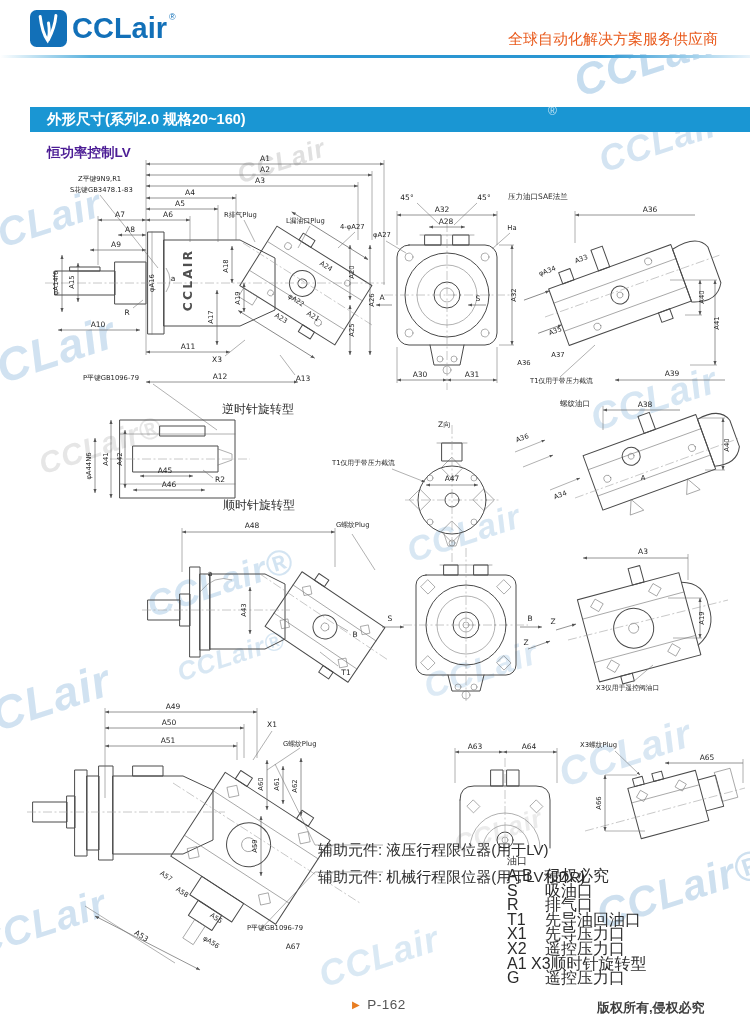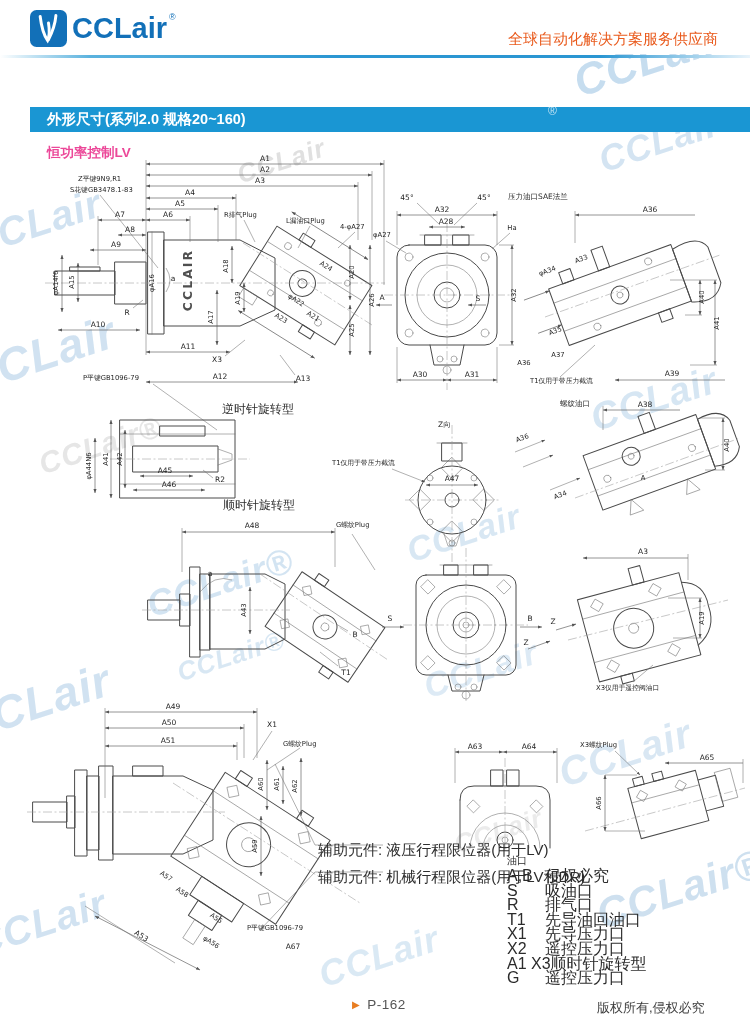--- a/index.html
+++ b/index.html
@@ -9,34 +9,34 @@
 .logo{position:absolute;left:30px;top:10px;display:flex;align-items:flex-start}
 .logo-mark{width:37px;height:37px;display:block}
 .logo-text{font-size:29px;font-weight:bold;color:#1270b8;margin-left:5px;line-height:37px}
 .logo-reg{font-size:9px;color:#1270b8;margin-left:2px;margin-top:2px}
 .tagline{position:absolute;right:32px;top:30px;font-size:15px;font-weight:normal;color:#e95a1c}
 .hrule{position:absolute;left:0;top:55px;width:750px;height:3px;z-index:2;
   background:linear-gradient(90deg,#ffffff,#5ab2de 12%,#2a96d2 45%,#2a96d2 80%,#e9f4fb)}
 .titlebar{position:absolute;left:30px;top:107px;width:720px;height:25px;background:#1a96d3;
   color:#fff;font-size:14.5px;font-weight:bold;line-height:25px;padding-left:17px;
   box-sizing:border-box;z-index:2}
-.subtitle{position:absolute;left:47px;top:144px;font-size:13.5px;font-weight:bold;color:#ec4899;z-index:3}
+.subtitle{position:absolute;left:47px;top:144px;font-size:13.5px;font-weight:bold;color:#4c1d95;z-index:3}
 .wm{position:absolute;font-weight:bold;font-style:italic;transform:rotate(-18deg);
   transform-origin:left center;white-space:nowrap;z-index:0;letter-spacing:1px;pointer-events:none}
 .wm-reg{position:absolute;z-index:3;color:rgba(255,255,255,.75);font-size:12px;pointer-events:none}
 .cap{position:absolute;font-size:12px;color:#2e2e2e;z-index:3;white-space:nowrap}
 .aux{position:absolute;font-size:15px;color:#2e2e2e;z-index:3;white-space:nowrap}
 .legend{position:absolute;left:507px;top:853px;z-index:3;color:#2b2b2b}
 .lg-title{font-size:10px;line-height:16px}
 .lg-row{display:flex;font-size:16px;line-height:14.6px}
 .lg-k{min-width:38px}
 .footer-page{position:absolute;left:352px;top:997px;font-size:13.5px;color:#555;
   display:flex;align-items:center;z-index:3;letter-spacing:.5px}
 .footer-tri{color:#e87d22;font-size:10px;margin-right:7px}
-.footer-copy{position:absolute;left:597px;top:999px;font-size:13px;font-weight:normal;color:#3d3d3d;z-index:3}
+.footer-copy{position:absolute;left:597px;top:999px;font-size:13px;font-weight:bold;color:#3d3d3d;z-index:3}
 svg.dw{position:absolute;z-index:1;overflow:visible}
 .o{fill:none;stroke:#4a4a4a;stroke-width:1;stroke-linejoin:round;stroke-linecap:round}
 .t{fill:none;stroke:#707070;stroke-width:.55}
 .d{fill:none;stroke:#5a5a5a;stroke-width:.65}
 .c{fill:none;stroke:#9a9a9a;stroke-width:.55;stroke-dasharray:9 2.5 2 2.5}
 svg.dw text{font-family:"DejaVu Sans",sans-serif;font-size:7.5px;fill:#1f1f1f;text-anchor:middle}
 svg.dw text.n{text-anchor:start}
 svg.dw text.s{font-size:6.8px}
 svg.dw text.brand{font-size:12.5px;font-weight:bold;fill:#4f4f4f;letter-spacing:2px}
 </style>

